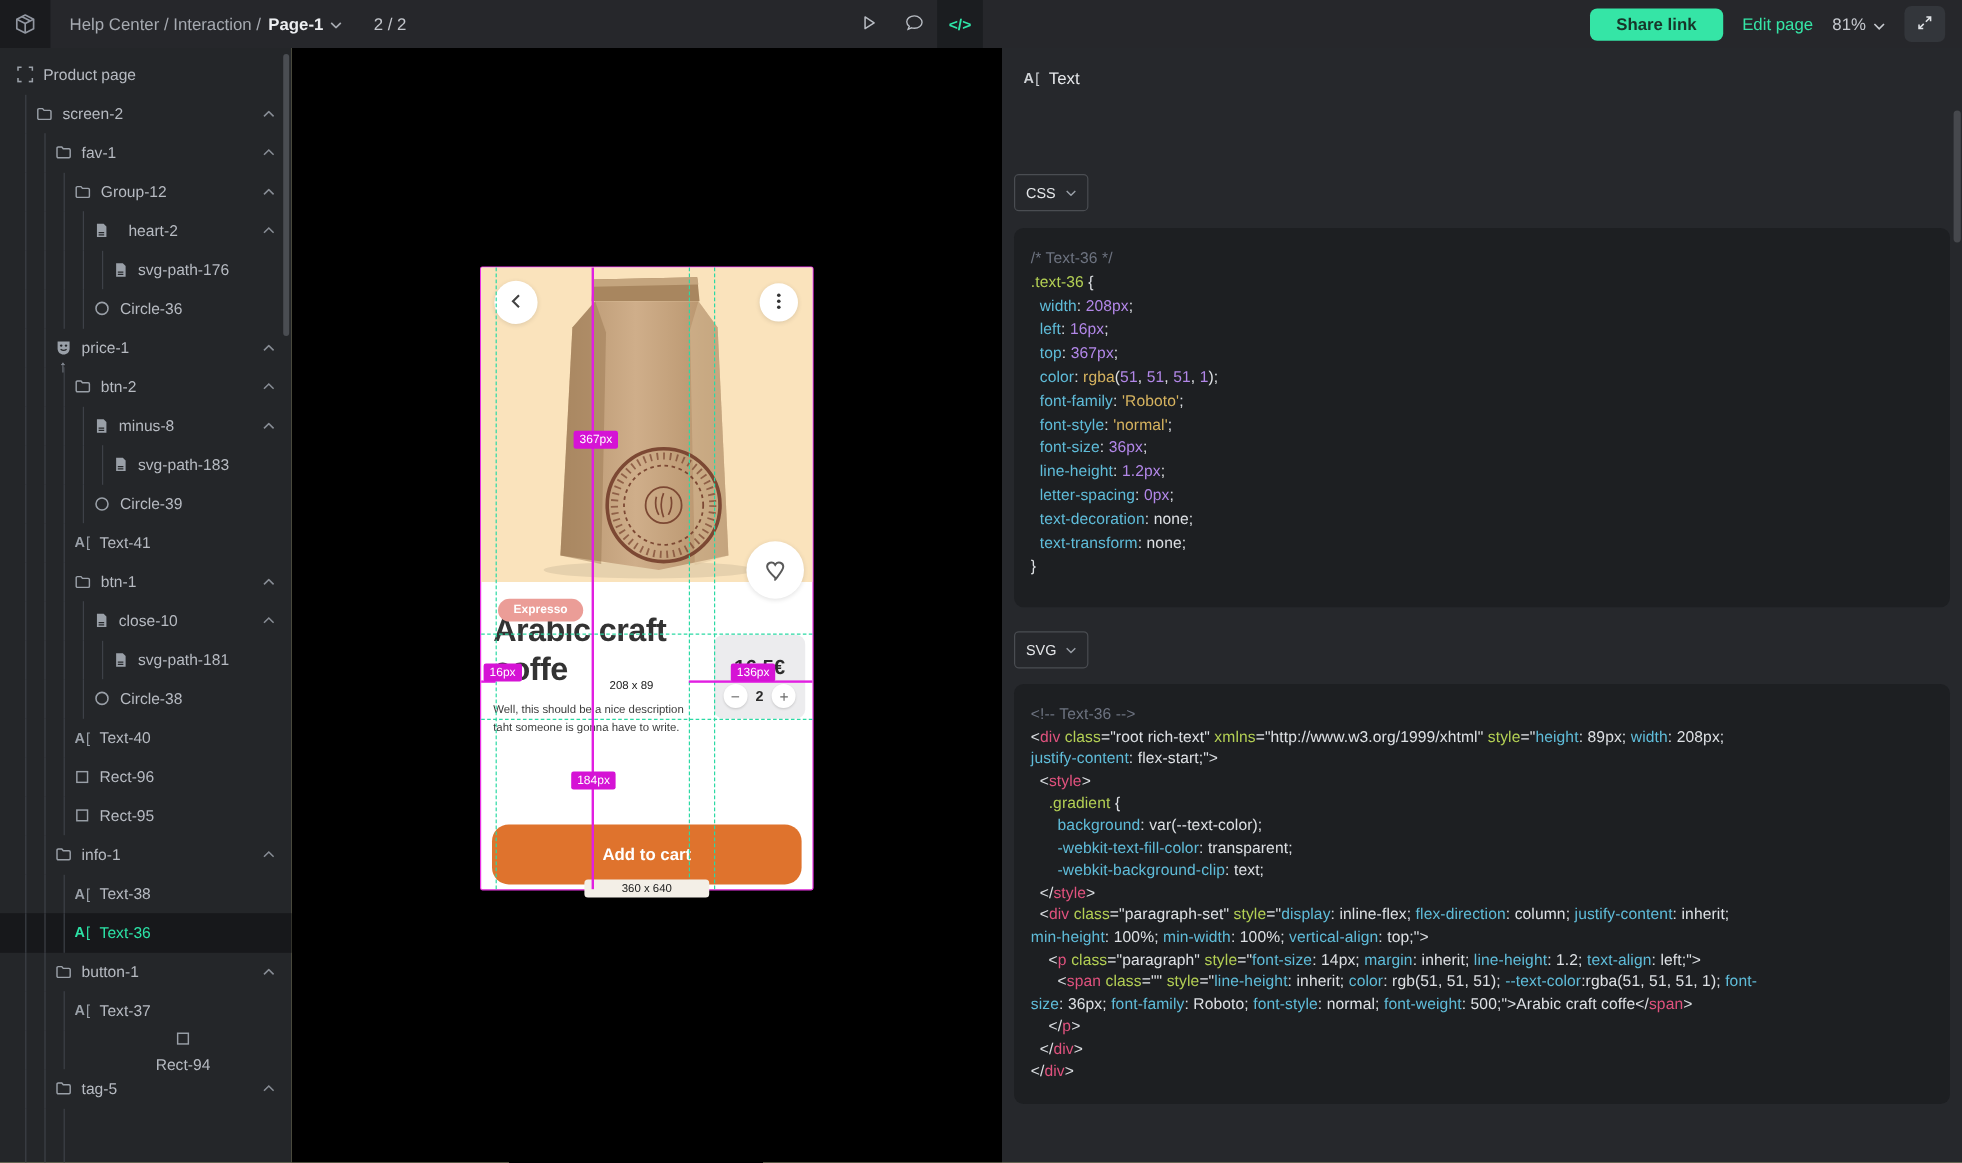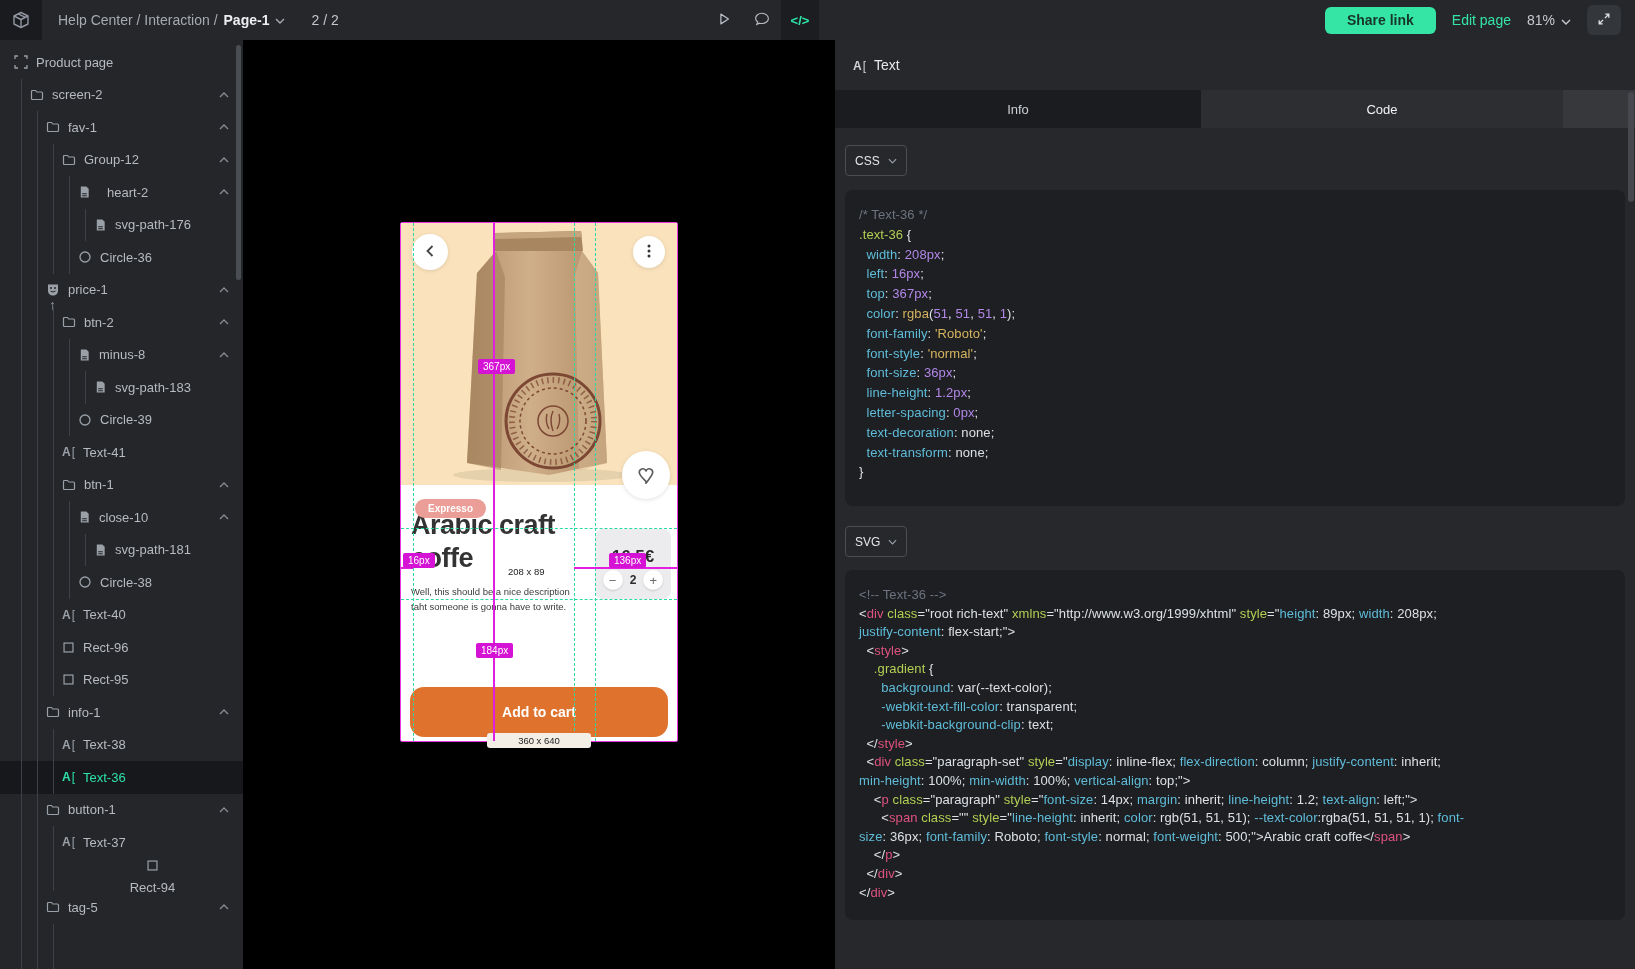--- a/index.html
+++ b/index.html
@@ -615,25 +615,20 @@
       <div class="mlabel" style="left:208px;top:330px">136px</div>
       <div class="mlabel" style="left:75px;top:420px">184px</div>
     </div>
   </div>
 
   <div class="panel">
     <div class="panel-head">
       <span><span class="ati">A</span><span class="atb">[</span></span>
       <span class="panel-title">Text</span>
     </div>
-    <div class="tabbar">
-      <div class="tab tab-info">Info</div>
-      <div class="tab tab-code">Code</div>
-      <div class="tab-rest"></div>
-    </div>
 
     <div class="dd dd1">
       <span>CSS</span>
       <span class="ddchev">
         <svg width="9" height="6" viewBox="0 0 10 6" fill="none" stroke="currentColor" stroke-width="1.3">
             <path d="M1 1 L5 5 L9 1"></path>
           </svg>
       </span>
     </div>
     <div class="codeblock cb1" id="css-code-lines">

